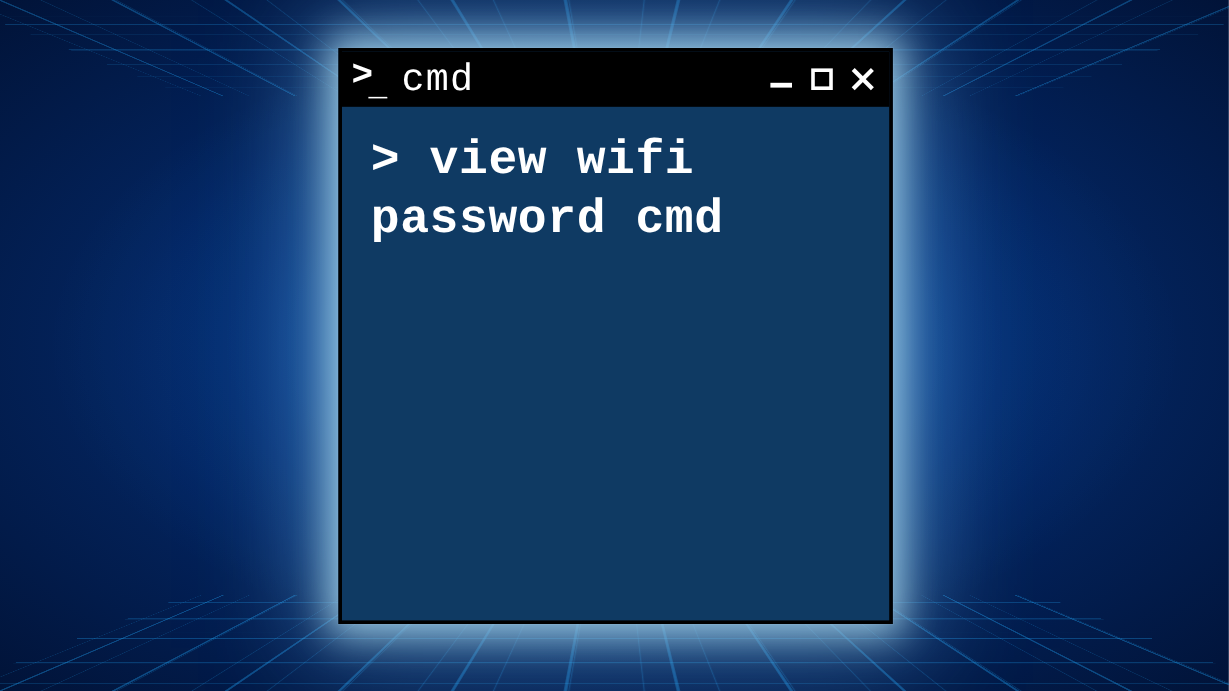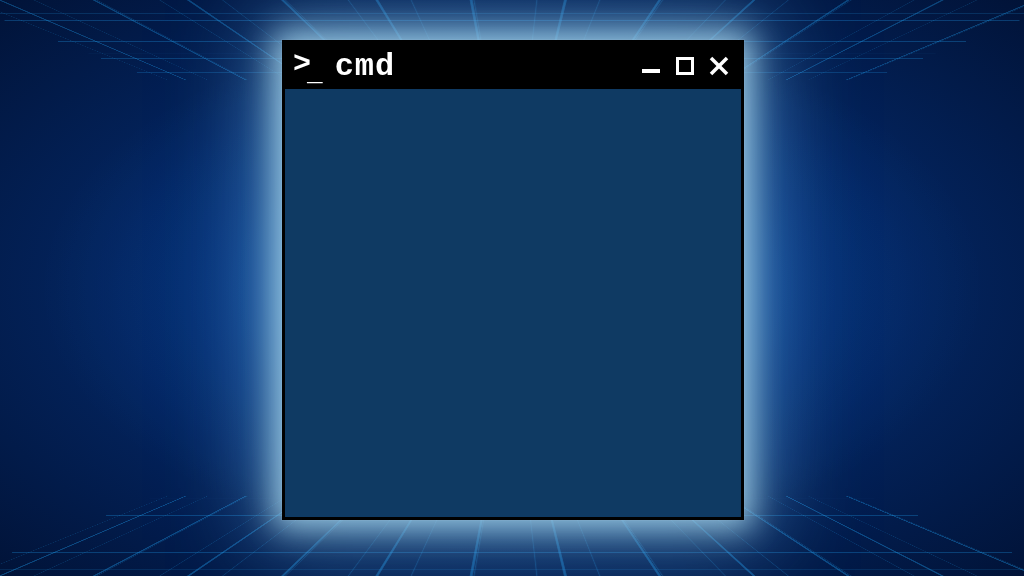--- a/index.html
+++ b/index.html
@@ -85,21 +85,21 @@
       line-height: 1;
       display: flex;
       align-items: baseline;
     }
     .prompt-icon .caret { font-size: 30px; display:inline-block; transform: translateY(-2px);}
     .prompt-icon .underscore { font-size: 26px; display:inline-block; transform: translate(-2px,6px);}
     
     .title-text {
       color: #fff;
       font-size: 32px;
-      font-weight: bold;
+      font-weight: normal;
       flex: 1;
       padding-left: 6px;
       letter-spacing: 1px;
     }
     
     .window-controls {
       display: flex;
       align-items: center;
       gap: 10px;
       color: #fff;
@@ -172,13 +172,16 @@
         <div class="ctrl-max"></div>
       </div>
       <div class="ctrl-btn ctrl-close">
         <svg width="22" height="22" viewBox="0 0 22 22">
           <line x1="3" y1="3" x2="19" y2="19" stroke="#fff" stroke-width="3.5"></line>
           <line x1="19" y1="3" x2="3" y2="19" stroke="#fff" stroke-width="3.5"></line>
         </svg>
       </div>
     </div>
   </div>
+  <div class="terminal-body">
+    <div class="prompt-line"><span class="prompt-char">&gt; </span><span class="command-text">view wifi password cmd</span></div>
+  </div>
 </div>
 
 </body></html>

